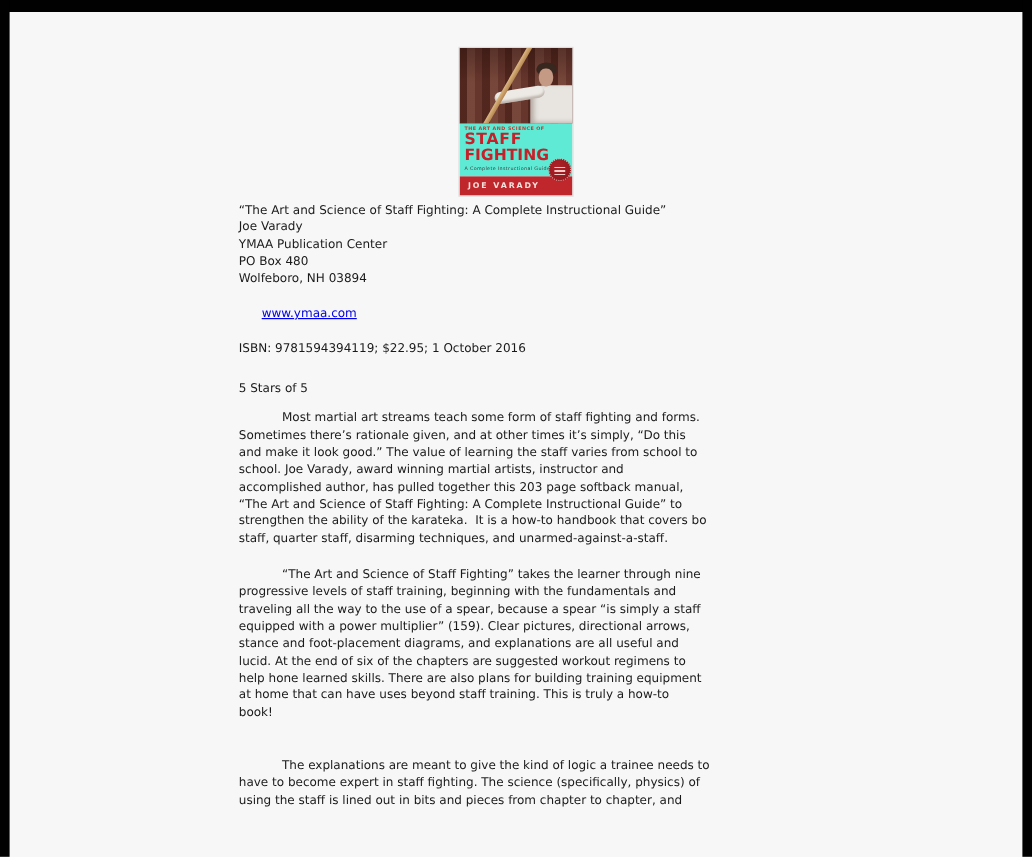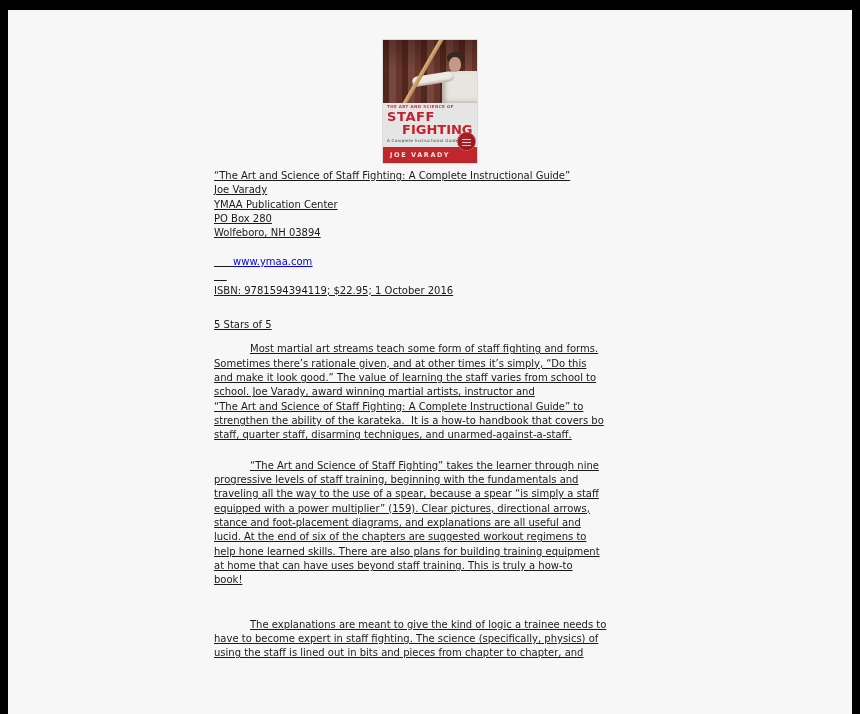--- a/index.html
+++ b/index.html
@@ -30,44 +30,44 @@
       repeating-linear-gradient(90deg, #54281f 0 6px, #7c4a3d 6px 13px, #6a382e 13px 19px);
   }
   .gi   { position:absolute; right:-2px; top:31px; width:37px; height:33px; background:#e8e5e0;
           border-radius:12px 3px 0 0; box-shadow:inset 3px -2px 4px rgba(120,100,90,0.45); }
   .arm  { position:absolute; right:23px; top:34px; width:42px; height:10px; background:#edeae5;
           border-radius:5px; transform:rotate(-9deg); box-shadow:inset 0 -2px 2px rgba(120,100,90,0.4); }
   .head { position:absolute; right:16px; top:17px; width:12px; height:15px; background:#c59a85; border-radius:46%; }
   .hair { position:absolute; right:13px; top:12px; width:17px; height:11px; background:#38271f; border-radius:50% 50% 42% 42%; }
   .staff{ position:absolute; left:36px; top:-9px; width:4px; height:88px; border-radius:2px;
           background:linear-gradient(90deg,#dcb884,#b5854e); transform:rotate(30deg); }
-  .band { position:relative; width:94px; height:44px; background:#e5e5e5; padding-left:4px; }
+  .band { position:relative; width:94px; height:44px; background:#5eead4; padding-left:4px; }
   .series   { padding-top:2px; font-size:4px; line-height:4px; font-weight:bold; color:#c23a30; letter-spacing:0.4px; white-space:nowrap; }
   .title1   { margin-top:1px; font-size:13px; line-height:13px; font-weight:bold; color:#c5212b; letter-spacing:0.6px; }
-  .title2   { font-size:13px; line-height:14px; font-weight:bold; color:#c5212b;margin-left:15px; }
+  .title2   { font-size:13px; line-height:14px; font-weight:bold; color:#c5212b; }
   .subtitle { margin-top:1px; font-size:4px; line-height:5px; color:#3d3d3d; letter-spacing:0.3px; white-space:nowrap; }
   .authorband {
     position:relative; width:94px; height:16px; background:#c0272c;
     font-size:6.5px; line-height:6.5px; font-weight:bold; color:#f5e2dc;
     letter-spacing:1.6px; padding:5px 0 0 7px; white-space:nowrap;
   }
   .badge {
     position:absolute; right:1px; top:92px; width:19px; height:19px; border-radius:50%;
     background:radial-gradient(circle at 40% 35%, #ae2127, #8c171c);
     border:1px dotted rgba(255,230,225,0.65); z-index:3;
   }
   .badge::after {
     content:""; position:absolute; left:4px; right:4px; top:6px; height:8px;
     background:repeating-linear-gradient(#ffe9e4 0 1px, transparent 1px 3px);
     opacity:0.85;
   }
 
   
-  .content { position:absolute; left:214px; top:169px; width:480px;
-             font-size:10px; line-height:14.33px; color:#1a1a1a;text-decoration:underline; }
+  .content { position:absolute; left:199px; top:169px; width:480px;
+             font-size:10px; line-height:14.33px; color:#1a1a1a; }
   .ln  { white-space:pre; }
   .ind { text-indent:36px; }
   .info-block { margin-bottom:14px; }
   .rating { margin-bottom:10px; white-space:pre;margin-top:20px; }
   .para-1 { margin-bottom:16px; }
   .para-2 { margin-bottom:30px; }
   a.site { color:#0000e8; text-decoration:underline; }
 </style>
 </head>
 <body>
@@ -92,35 +92,36 @@
   </div>
   <div class="authorband">JOE VARADY</div>
   <div class="badge"></div>
 </div>
 
 <div class="content">
   <div class="info-block">
     <div class="ln">“The Art and Science of Staff Fighting: A Complete Instructional Guide”</div>
     <div class="ln">Joe Varady</div>
     <div class="ln">YMAA Publication Center</div>
-    <div class="ln">PO Box 280</div>
+    <div class="ln">PO Box 480</div>
     <div class="ln">Wolfeboro, NH 03894</div>
     <div class="ln">
       <a href="#" class="site">www.ymaa.com</a>
     </div>
     <div class="ln">ISBN: 9781594394119; $22.95; 1 October 2016</div>
   </div>
 
   <div class="rating">5 Stars of 5</div>
 
   <div class="para-1">
       <div class="ln ind">Most martial art streams teach some form of staff fighting and forms.</div>
       <div class="ln">Sometimes there’s rationale given, and at other times it’s simply, “Do this</div>
       <div class="ln">and make it look good.” The value of learning the staff varies from school to</div>
       <div class="ln">school. Joe Varady, award winning martial artists, instructor and</div>
+      <div class="ln">accomplished author, has pulled together this 203 page softback manual,</div>
       <div class="ln">“The Art and Science of Staff Fighting: A Complete Instructional Guide” to</div>
       <div class="ln">strengthen the ability of the karateka.  It is a how-to handbook that covers bo</div>
       <div class="ln">staff, quarter staff, disarming techniques, and unarmed-against-a-staff.</div>
     </div>
   <div class="para-2">
       <div class="ln ind">“The Art and Science of Staff Fighting” takes the learner through nine</div>
       <div class="ln">progressive levels of staff training, beginning with the fundamentals and</div>
       <div class="ln">traveling all the way to the use of a spear, because a spear “is simply a staff</div>
       <div class="ln">equipped with a power multiplier” (159). Clear pictures, directional arrows,</div>
       <div class="ln">stance and foot-placement diagrams, and explanations are all useful and</div>

